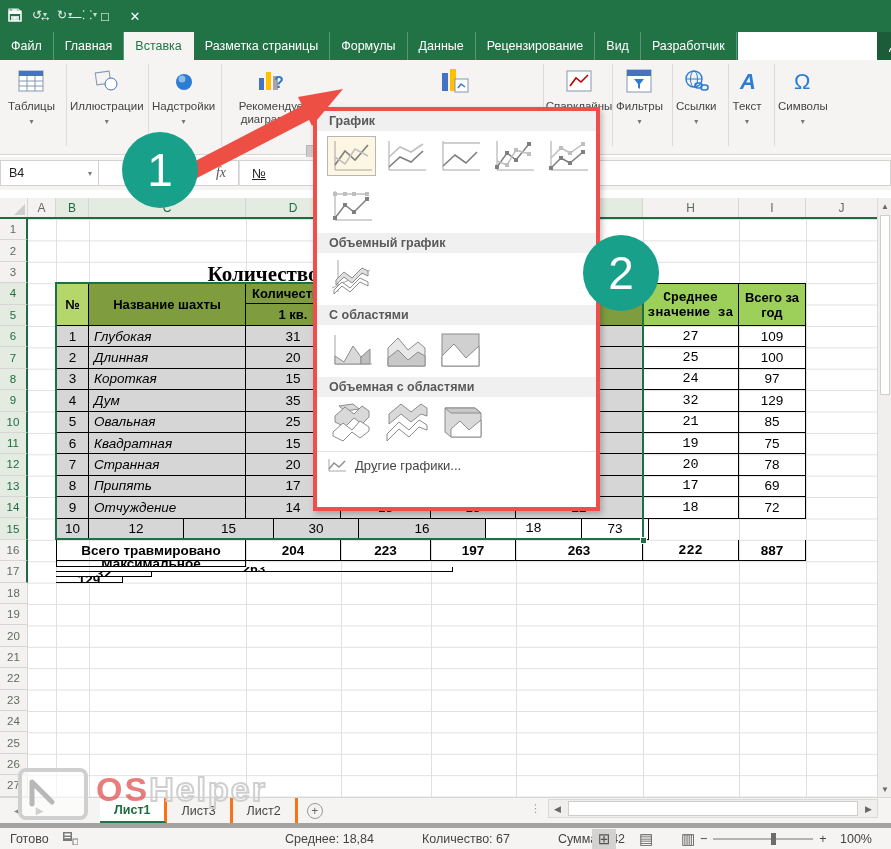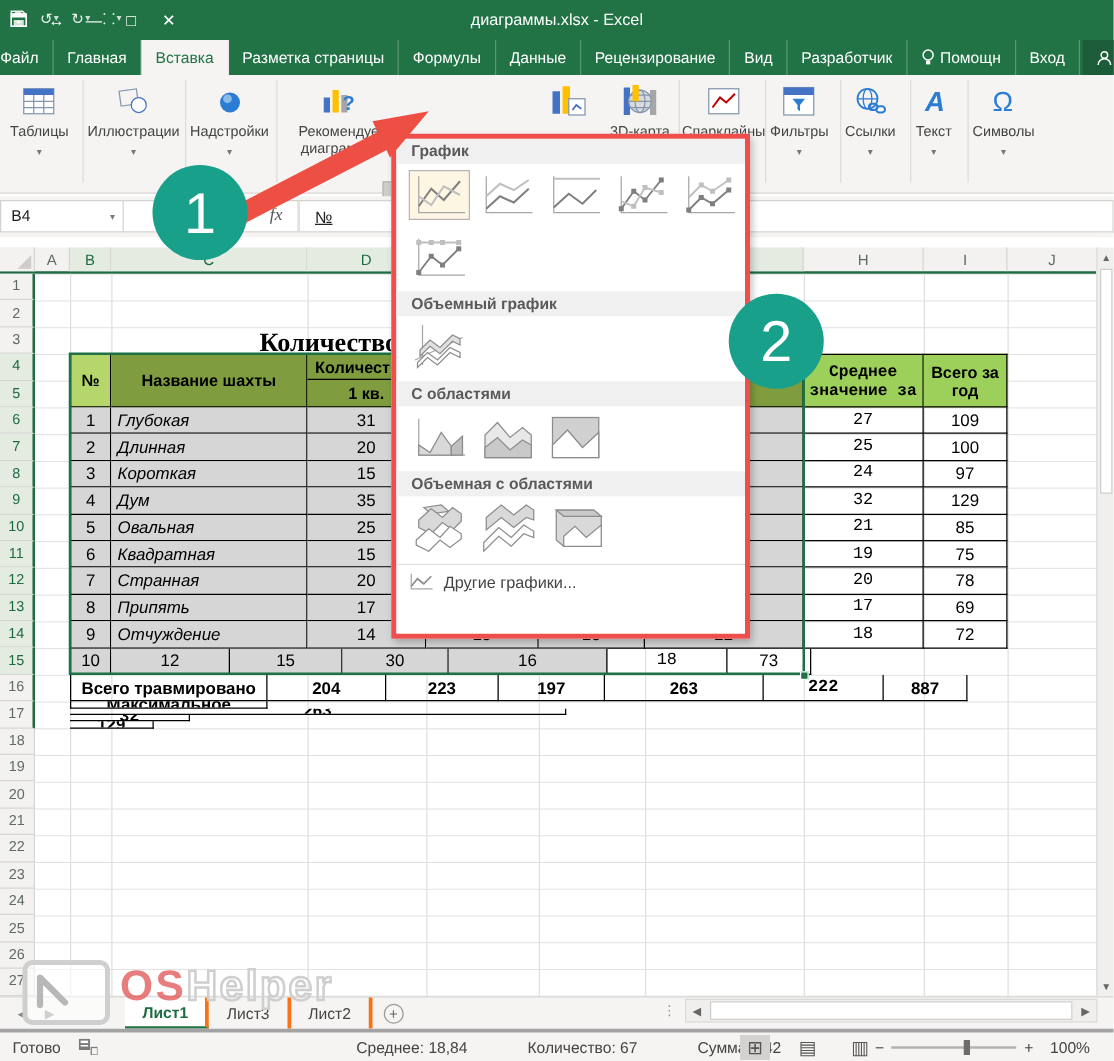--- a/index.html
+++ b/index.html
@@ -10,21 +10,21 @@
   
   .titlebar { left:0; top:0; width:891px; height:32px; background:#217346; color:#fff; }
   .qat { left:8px; top:6px; display:flex; gap:10px; align-items:center; color:#fff; }
   .qat .qbtn { display:flex; align-items:center; gap:1px; font-size:12px; opacity:.9; }
   .caret { font-size:8px; opacity:.85; }
   .doc-title { left:0; top:8px; width:891px; text-align:center; font-size:13px; color:#fff; }
   .winbtns { right:0; top:0; height:32px; display:flex; align-items:center; }
   .winbtn { width:30px; height:32px; display:flex; align-items:center; justify-content:center; color:#fff; font-size:13px; }
 
   
-  .tabrow { left:0; top:32px; width:891px; height:28px; background:#217346; display:flex; align-items:stretch; color:#fff; font-size:12.5px;justify-content:center; }
+  .tabrow { left:0; top:32px; width:738px; height:28px; background:#217346; display:flex; align-items:stretch; color:#fff; font-size:12.5px; }
   .rtab { padding:0 11px; display:flex; align-items:center; border-right:1px solid rgba(255,255,255,.25); white-space:nowrap; }
   .rtab.first { border-left:none; }
   .rtab.active { background:#f5f4f2; color:#217346; border-right:1px solid #f5f4f2; }
   .rtab.share { background:#1c5c38; gap:5px; margin-left:2px; }
   .bulb { width:11px; height:14px; margin-right:4px; }
 
   
   .ribbon { left:0; top:60px; width:891px; height:95px; background:#f5f4f2; border-bottom:1px solid #d8d6d4; }
   .gsep { top:4px; width:1px; height:82px; background:#dedcda; }
   .bigbtn { top:4px; display:flex; flex-direction:column; align-items:center; color:#444; font-size:11.5px; text-align:center; line-height:13px; }
@@ -57,21 +57,21 @@
   .rn { height:21.4px; display:flex; align-items:center; justify-content:center; font-size:11.5px; color:#5f6c5f; border-bottom:1px solid #d8d6d4; border-right:1px solid #d8d6d4; }
   .rn:nth-child(-n+17) { border-right:2px solid #1e6b41; }
   .rn:nth-child(n+4):nth-child(-n+15) { background:#e4ece2; color:#1e6b41; }
 
   .ws-title { left:90px; top:72px; width:640px; text-align:center; font-family:"Liberation Serif", serif; font-weight:bold; font-size:21px; color:#000; }
 
   
   .dtable { left:56px; top:93px; width:750px; font-size:13.5px; color:#000; }
   .trow { display:flex; }
   .cell { border-right:1px solid #000; border-bottom:1px solid #000; display:flex; align-items:center; justify-content:center; overflow:hidden; }
-  .cB{width:33px;} .cC{width:157px;} .cD{width:95px;} .cE{width:90px;} .cF{width:85px;} .cG{width:127px;} .cH{width:96px;font-family:Liberation Mono, monospace;} .cI{width:67px;} .cBC{width:158px;} .cDG{width:397px;}
+  .cB{width:33px;} .cC{width:157px;} .cD{width:95px;} .cE{width:90px;} .cF{width:85px;} .cG{width:127px;} .cH{width:96px;font-family:Liberation Mono, monospace;} .cI{width:67px;} .cBC{width:190px;} .cDG{width:397px;}
   .hdr { font-weight:bold; font-size:13px; }
   .hl { background:#b5d66a; }  .hd { background:#7f9d3f; }  .hr2 { background:#9dd05a; line-height:15px; text-align:center; }
   .selcell { background:#d6d6d6; }
   .namecell { justify-content:flex-start; padding-left:5px; font-style:italic; }
   .tbrd-top { border-top:1px solid #000; }
   .tbrd-left { border-left:1px solid #000; }
   .bold { font-weight:bold; }
   .selbox { left:55px; top:92px; width:589px; height:258px; border:2px solid #1e7145; pointer-events:none; }
   .fillhandle { left:640px; top:347px; width:7px; height:7px; background:#1e7145; border:1px solid #fff; }
 
@@ -89,21 +89,21 @@
   .stab { padding:0 14px; display:flex; align-items:center; border-right:3px solid #f97316; }
   .stab.active { background:#fff; border-bottom:2px solid #217346; font-weight:bold; color:#1e6b41; }
   .newsheet { width:34px; display:flex; align-items:center; justify-content:center; color:#666; }
   .newsheet .plus { width:16px; height:16px; border:1px solid #999; border-radius:50%; display:flex; align-items:center; justify-content:center; font-size:12px; line-height:1; }
   .hsb-dots { position:absolute; left:530px; top:802px; color:#999; font-size:11px; letter-spacing:1px; }
   .hscroll { position:absolute; left:548px; top:799px; width:330px; height:19px; background:#f0efee; border:1px solid #dcdad8; display:flex; align-items:center; }
   .hs-arrow { width:17px; text-align:center; color:#666; font-size:9px; }
   .hs-thumb { height:15px; flex:1; background:#fff; border:1px solid #cfcdcb; margin:0 2px; }
 
   
-  .statusbar { left:0; top:823px; width:891px; height:26px; background:#f5f4f2; border-top:3px solid #a3a3a3; display:flex; align-items:center; color:#444; font-size:12.5px; }
+  .statusbar { left:0; top:823px; width:891px; height:26px; background:#f5f4f2; border-top:5px solid #a3a3a3; display:flex; align-items:center; color:#444; font-size:12.5px; }
   .st-ready { margin-left:10px; }
   .st-macro { margin-left:14px; color:#666; }
   .st-stats { position:absolute; left:285px; display:flex; gap:48px; }
   .viewicons { position:absolute; left:592px; display:flex; gap:18px; font-size:15px; color:#555; }
   .viewicons .vi { width:24px; height:20px; display:flex; align-items:center; justify-content:center; }
   .vi.selview { background:#d4d2d0; }
   .zoomctl { position:absolute; left:700px; display:flex; align-items:center; gap:6px; width:160px; }
   .zoomtrack { width:100px; height:2px; background:#b5b3b1; position:relative; }
   .zoomthumb { position:absolute; left:58px; top:-5px; width:5px; height:12px; background:#6e6c6a; }
   .zoomed-pct { position:absolute; left:840px; }
@@ -133,21 +133,20 @@
       <svg width="14" height="14" viewBox="0 0 14 14">
           <path d="M1,1 h9 l3,3 v9 h-12 z" fill="none" stroke="#fff" stroke-width="1.2"></path>
           <rect x="3" y="8" width="8" height="5" fill="#fff" opacity=".9"></rect>
           <rect x="4" y="1" width="5" height="4" fill="#fff" opacity=".9"></rect>
         </svg>
     </span>
     <span class="qbtn">↺<span class="caret">▾</span></span>
     <span class="qbtn">↻<span class="caret">▾</span></span>
     <span class="qbtn">⸬<span class="caret">▾</span></span>
   </div>
-  <div class="abs doc-title">диаграммы.xlsx - Excel</div>
   <div class="winbtns">
     <span class="winbtn">
       <svg width="14" height="12" viewBox="0 0 14 12">
           <rect x="1" y="1" width="12" height="10" fill="none" stroke="#fff"></rect>
           <rect x="1" y="1" width="12" height="3" fill="#fff"></rect>
           <path d="M7,9 l-2,-2 h4 z" fill="#fff"></path>
         </svg>
     </span>
     <span class="winbtn">↔</span>
     <span class="winbtn">—</span>
@@ -281,34 +280,20 @@
   </div>
   <div class="abs bigbtn" style="left:438px;">
     <span class="bicon">
         <svg width="30" height="28" viewBox="0 0 30 28">
           <rect x="2" y="6" width="6" height="18" fill="#4472c4"></rect>
           <rect x="10" y="2" width="6" height="22" fill="#ffc000"></rect>
           <rect x="15" y="12" width="13" height="13" fill="#fff" stroke="#8496b0"></rect>
           <path d="M18,21 l3,-4 l4,3" fill="none" stroke="#4472c4" stroke-width="1.5"></path>
         </svg>
       </span>
-  </div>
-  <div class="abs bigbtn" style="left:488px;">
-    <span class="bicon">
-        <svg width="34" height="30" viewBox="0 0 34 30">
-          <rect x="4" y="4" width="5" height="22" fill="#4472c4"></rect>
-          <rect x="25" y="6" width="5" height="20" fill="#a6a6a6"></rect>
-          <circle cx="17" cy="15" r="9" fill="#d9d9d9" stroke="#8496b0"></circle>
-          <ellipse cx="17" cy="15" rx="4" ry="9" fill="none" stroke="#8496b0"></ellipse>
-          <path d="M8,15 h18 M9.5,10 h15 M9.5,20 h15" stroke="#8496b0" fill="none"></path>
-          <rect x="11" y="2" width="5" height="13" fill="#ffc000"></rect>
-        </svg>
-      </span>
-    <span>3D-карта</span>
-    <span class="bcaret">▾</span>
   </div>
   <div class="abs gsep" style="left:543px;"></div>
   <div class="abs bigbtn" style="left:548px; width:62px;">
     <span class="bicon">
         <svg width="26" height="22" viewBox="0 0 26 22">
           <rect x="1" y="1" width="24" height="20" fill="#fff" stroke="#8496b0"></rect>
           <polyline points="4,16 10,8 15,12 22,5" fill="none" stroke="#c00000" stroke-width="1.6"></polyline>
         </svg>
       </span>
     <span>Спарклайны</span>

